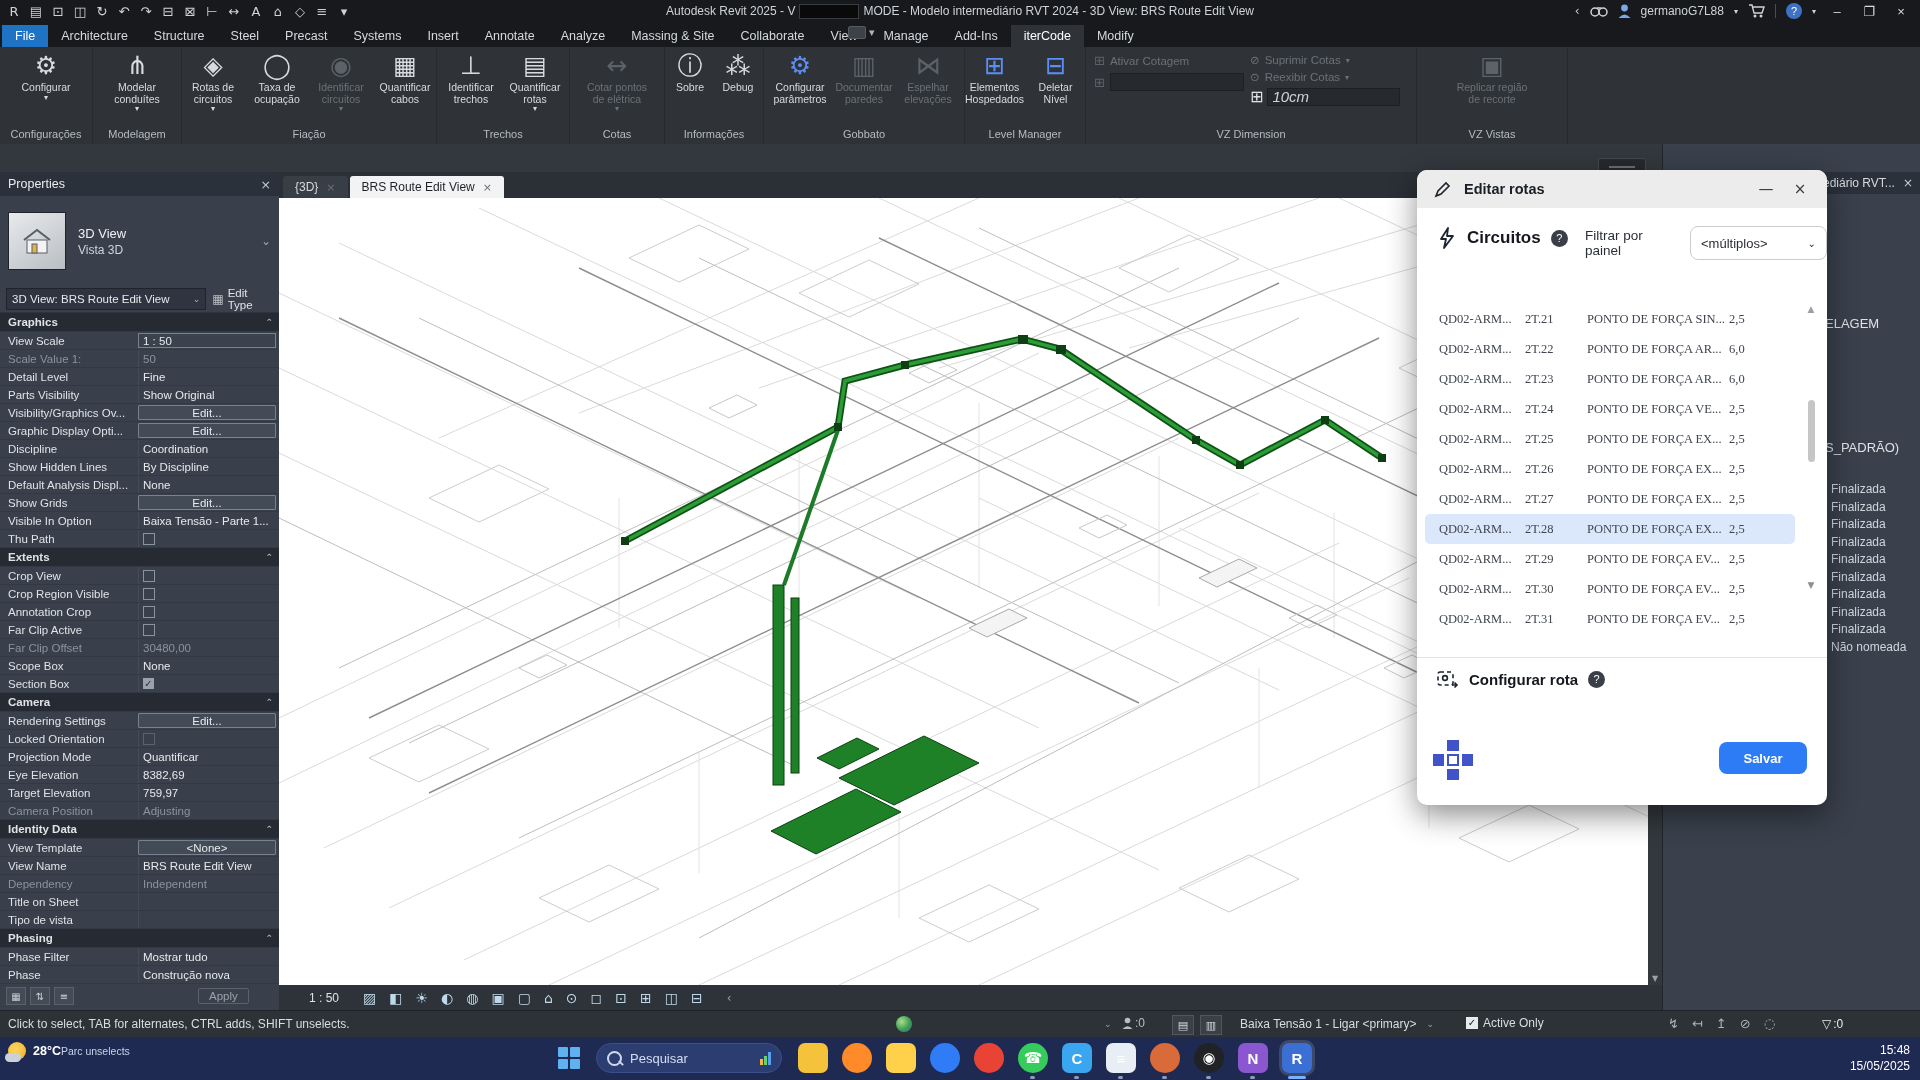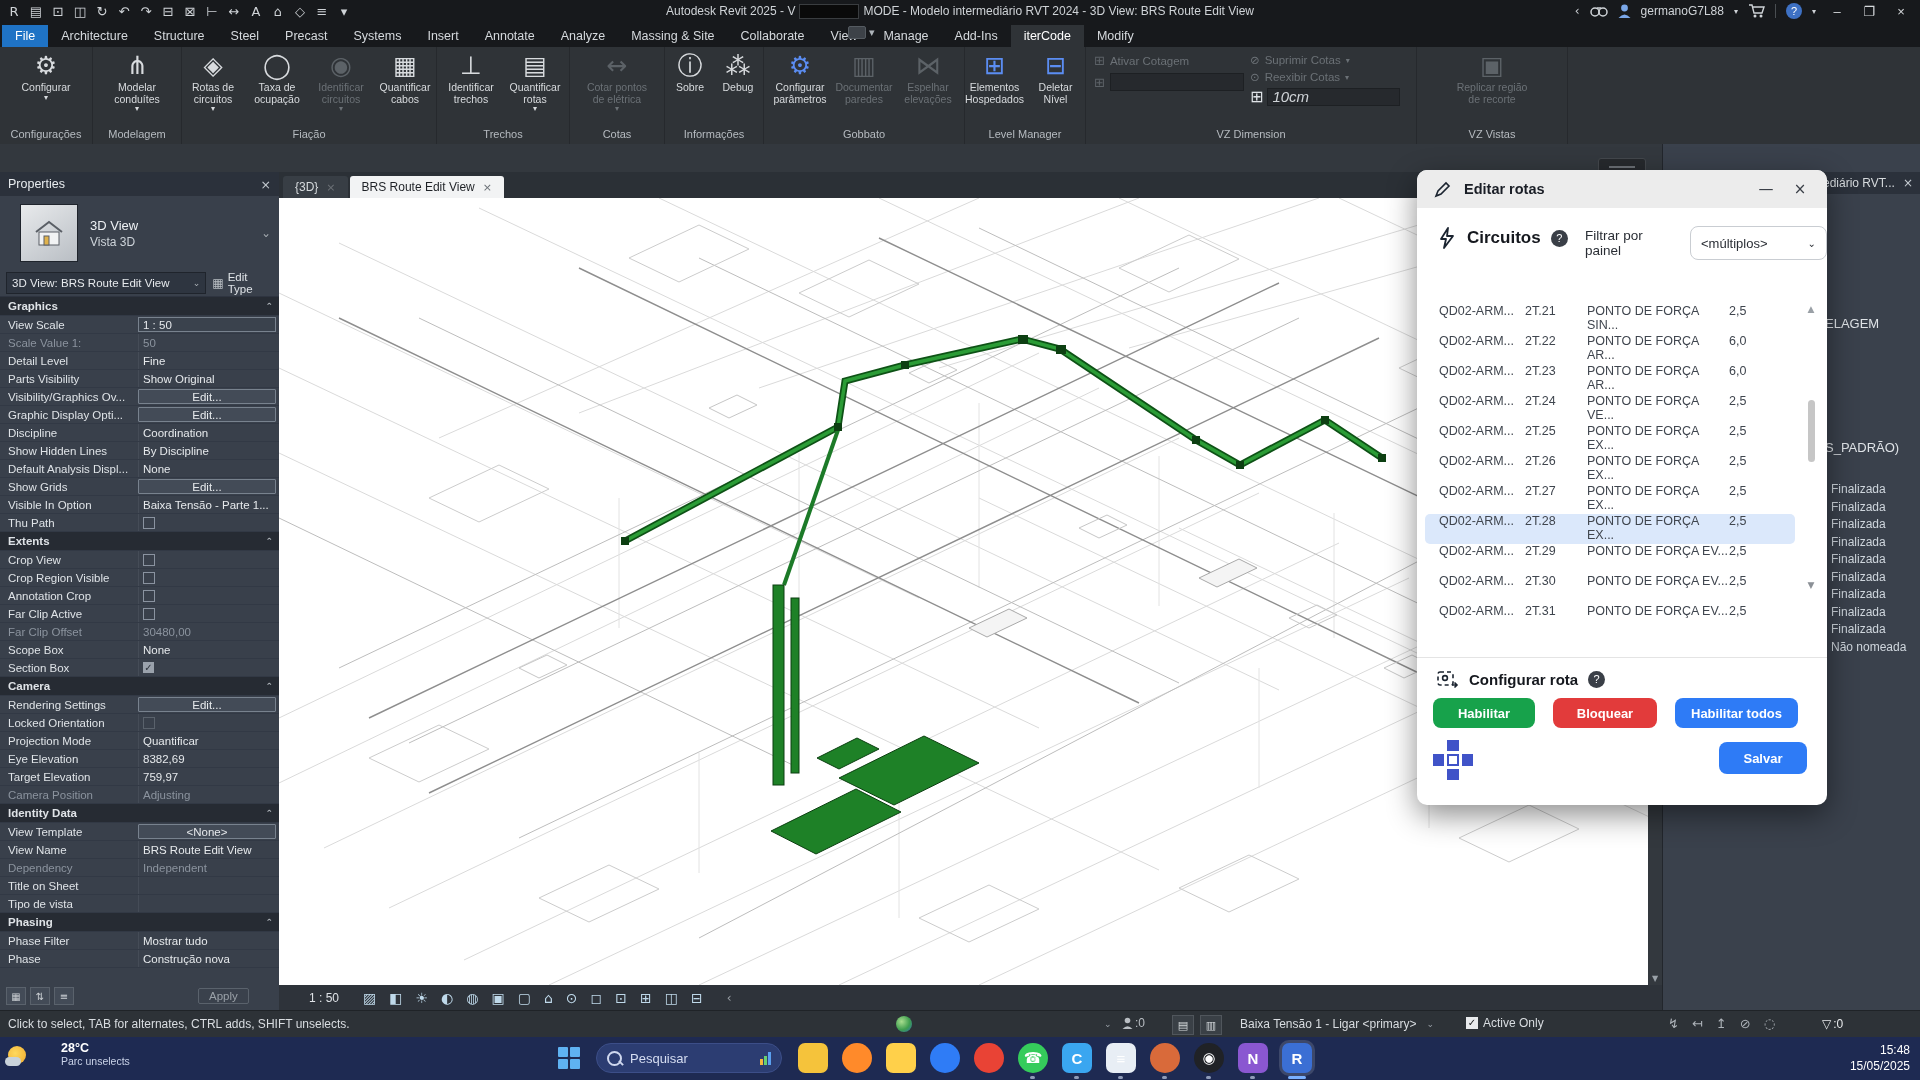--- a/index.html
+++ b/index.html
@@ -50,21 +50,21 @@
   .vzoffset{display:flex;align-items:center;gap:4px;}
   .vzoffset .box{flex:1;height:16px;background:#26292d;border:1px solid #1d2023;font-size:15px;font-style:italic;color:#cfd3d7;padding:0 4px;line-height:16px;}
 
   
   .optionsbar{position:absolute;left:0;top:144px;width:1920px;height:28px;background:#33383e;border-bottom:1px solid #24272b;}
 
   
   .props{position:absolute;left:0;top:172px;width:279px;height:838px;background:#39404b;border-right:1px solid #22262c;font-size:11.5px;}
   .props-head{height:24px;background:#2b313b;display:flex;align-items:center;padding:0 8px;font-size:12.5px;color:#e8ecef;}
   .props-head .x{margin-left:auto;color:#c6ccd2;}
-  .type-tile{height:66px;display:flex;align-items:center;gap:12px;padding:4px 8px;margin-left:12px;}
+  .type-tile{height:66px;display:flex;align-items:center;gap:12px;padding:12px 8px;}
   .tile{width:56px;height:56px;background:linear-gradient(145deg,#e8eaec,#b9bec4);border:1px solid #1f242c;display:flex;align-items:center;justify-content:center;}
   .type-txt{display:flex;flex-direction:column;gap:2px;}
   .type-txt .l1{font-size:13px;color:#eef1f4;}
   .type-txt .l2{font-size:12px;color:#cdd3d9;}
   .type-tile .chev{margin-left:auto;color:#aab0b6;}
   .selrow{height:26px;display:flex;align-items:center;gap:6px;padding:0 6px;}
   .selbox{width:196px;height:20px;background:#2e3540;border:1px solid #1f242c;display:flex;align-items:center;padding:0 5px;gap:4px;}
   .selbox .t{flex:1;font-size:11.5px;color:#e6e9ec;white-space:nowrap;overflow:hidden;}
   .edittype{display:flex;align-items:center;gap:4px;color:#dfe3e7;font-size:11.5px;}
   .edittype .ei{font-size:12px;color:#b9bec3;}
@@ -124,21 +124,21 @@
   .dlg-sec .st{font-weight:bold;font-size:17px;color:#15181e;}
   .badge{width:17px;height:17px;border-radius:50%;background:#3a3f47;color:#fff;font-size:11px;display:flex;align-items:center;justify-content:center;}
   .dlg-filter{position:absolute;left:168px;top:56px;display:flex;align-items:center;gap:10px;}
   .dlg-filter .fl{font-size:13.5px;color:#2a2e35;}
   .fselect{width:118px;height:32px;border:1px solid #c9cdd2;border-radius:8px;display:flex;align-items:center;padding:0 10px;font-size:13px;color:#2a2e35;gap:6px;}
   .fselect .v{flex:1;}
   .thead{position:absolute;left:16px;top:98px;width:346px;height:36px;background:#e9e9e9;border-radius:8px;display:flex;align-items:center;font-size:13px;color:#2b2f36;}
   .thead span{text-align:center;}
   .th-painel{width:96px;} .th-circ{width:74px;} .th-desc{width:110px;} .th-fase{width:62px;}
   .tbody{position:absolute;left:8px;top:134px;width:370px;height:338px;overflow:hidden;font-size:12.5px;color:#3f454e;}
-  .trow{height:30px;display:flex;align-items:flex-start;border-radius:5px;}
+  .trow{height:30px;display:flex;align-items:center;border-radius:5px;font-family:Liberation Serif, serif;}
   .trow.selected{background:#dbe8fb;}
   .td-painel{width:100px;padding-left:14px;box-sizing:border-box;}
   .td-circ{width:62px;}
   .td-desc{width:142px;}
   .td-fase{width:50px;}
   .dscroll{position:absolute;right:10px;top:134px;height:330px;width:12px;display:flex;flex-direction:column;align-items:center;font-size:9px;color:#9aa0a6;}
   .dscroll .up{margin-bottom:86px;}
   .dscroll .th2{width:7px;height:62px;background:#c6c6c6;border-radius:4px;}
   .dscroll .dn{margin-top:118px;color:#8b9096;}
   .dlg-foot{position:absolute;left:0;top:487px;width:410px;height:148px;border-top:1px solid #e4e4e4;}
@@ -168,21 +168,21 @@
   .sb-active{position:absolute;left:1466px;top:5px;display:flex;align-items:center;gap:5px;}
   .sb-active .cb{width:12px;height:12px;background:#e8eaec;color:#16181b;font-size:10px;line-height:12px;text-align:center;}
   .sb-icons{position:absolute;left:1668px;top:5px;display:flex;gap:13px;align-items:center;color:#aeb4ba;font-size:13px;}
   .sb-funnel{display:flex;align-items:center;gap:2px;color:#e8eaec;}
 
   
   .taskbar{position:absolute;left:0;top:1037px;width:1920px;height:43px;background:#1e2a52;}
   .tk-weather{position:absolute;left:8px;top:5px;display:flex;align-items:center;gap:7px;}
   .sunic{width:18px;height:18px;border-radius:50%;background:radial-gradient(circle at 40% 40%,#ffd95e,#f0a92c);position:relative;}
   .sunic::after{content:"";position:absolute;left:-3px;bottom:-2px;width:16px;height:9px;border-radius:6px;background:#c9d2da;}
-  .tk-wtxt{display:flex;flex-direction:column;line-height:13px;margin-left:28px;}
+  .tk-wtxt{display:flex;flex-direction:row;line-height:13px;}
   .tk-wtxt .t1{font-size:12.5px;color:#fff;font-weight:bold;}
   .tk-wtxt .t2{font-size:10.5px;color:#c9d2e8;}
   .tk-center{position:absolute;left:552px;top:4px;display:flex;align-items:center;gap:10px;}
   .startbtn{width:34px;height:34px;display:grid;grid-template-columns:10px 10px;grid-template-rows:10px 10px;gap:2px;align-content:center;justify-content:center;}
   .startbtn i{background:#5fb2f2;border-radius:1px;}
   .searchpill{width:186px;height:30px;border-radius:15px;background:#2c3d72;border:1px solid #3c4e88;display:flex;align-items:center;gap:8px;padding:0 10px;box-sizing:border-box;}
   .mag{width:11px;height:11px;border:2px solid #cfd8ef;border-radius:50%;position:relative;}
   .mag::after{content:"";position:absolute;left:9px;top:9px;width:6px;height:2px;background:#cfd8ef;transform:rotate(45deg);}
   .searchpill .ph{flex:1;font-size:13px;color:#d6def2;}
   .minigraph{display:flex;align-items:flex-end;gap:1px;height:14px;}
@@ -925,25 +925,20 @@
     <div class="dlg-foot">
       <div class="route-row">
         <svg width="24" height="22">
           <rect x="3" y="4" width="15" height="13" rx="2" fill="none" stroke="#1b2430" stroke-width="1.6" stroke-dasharray="4 3"></rect>
           <circle cx="10" cy="10" r="2.4" fill="none" stroke="#1b2430" stroke-width="1.6"></circle>
           <path d="M17 17 L22 17 M19.5 14.5 L22 17 L19.5 19.5" fill="none" stroke="#1b2430" stroke-width="1.6"></path>
         </svg>
         <span class="rt">Configurar rota</span>
         <span class="badge">?</span>
       </div>
-      <div class="btnrow">
-        <span class="cbtn green">Habilitar</span>
-        <span class="cbtn red">Bloquear</span>
-        <span class="cbtn blue">Habilitar todos</span>
-      </div>
       <div class="brandgrid">
         <i class="e"></i>
           <i class="f"></i>
           <i class="e"></i>
         <i class="f"></i>
           <i></i>
           <i class="f"></i>
         <i class="e"></i>
           <i class="f"></i>
           <i class="e"></i>

